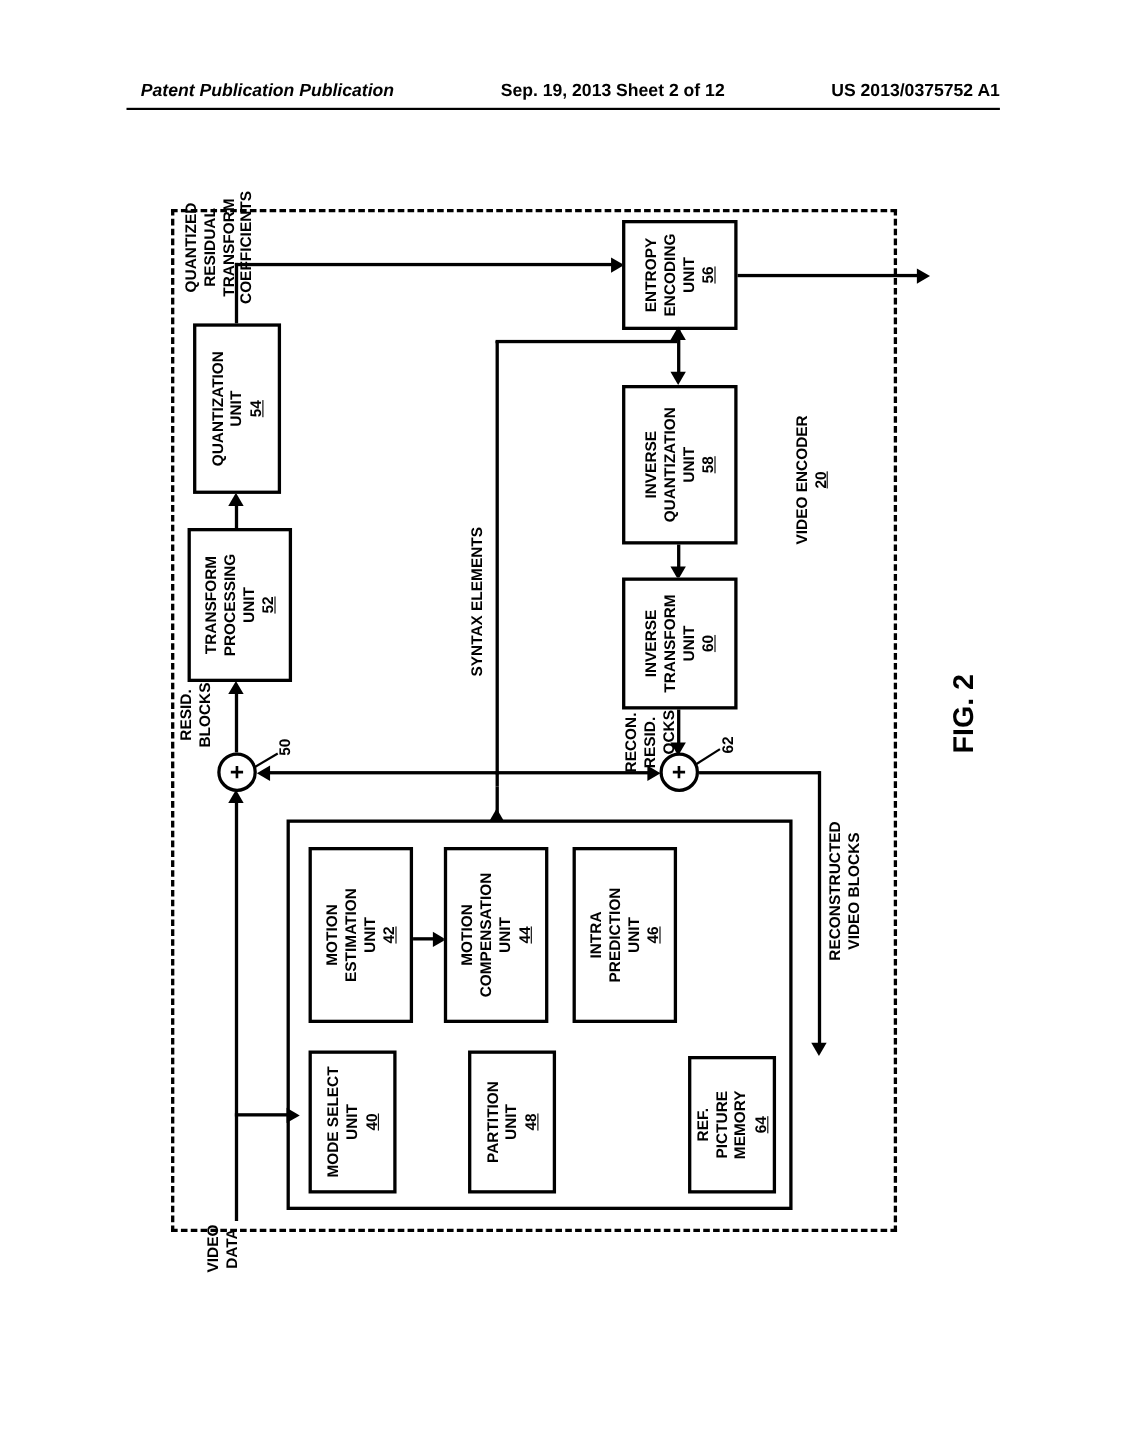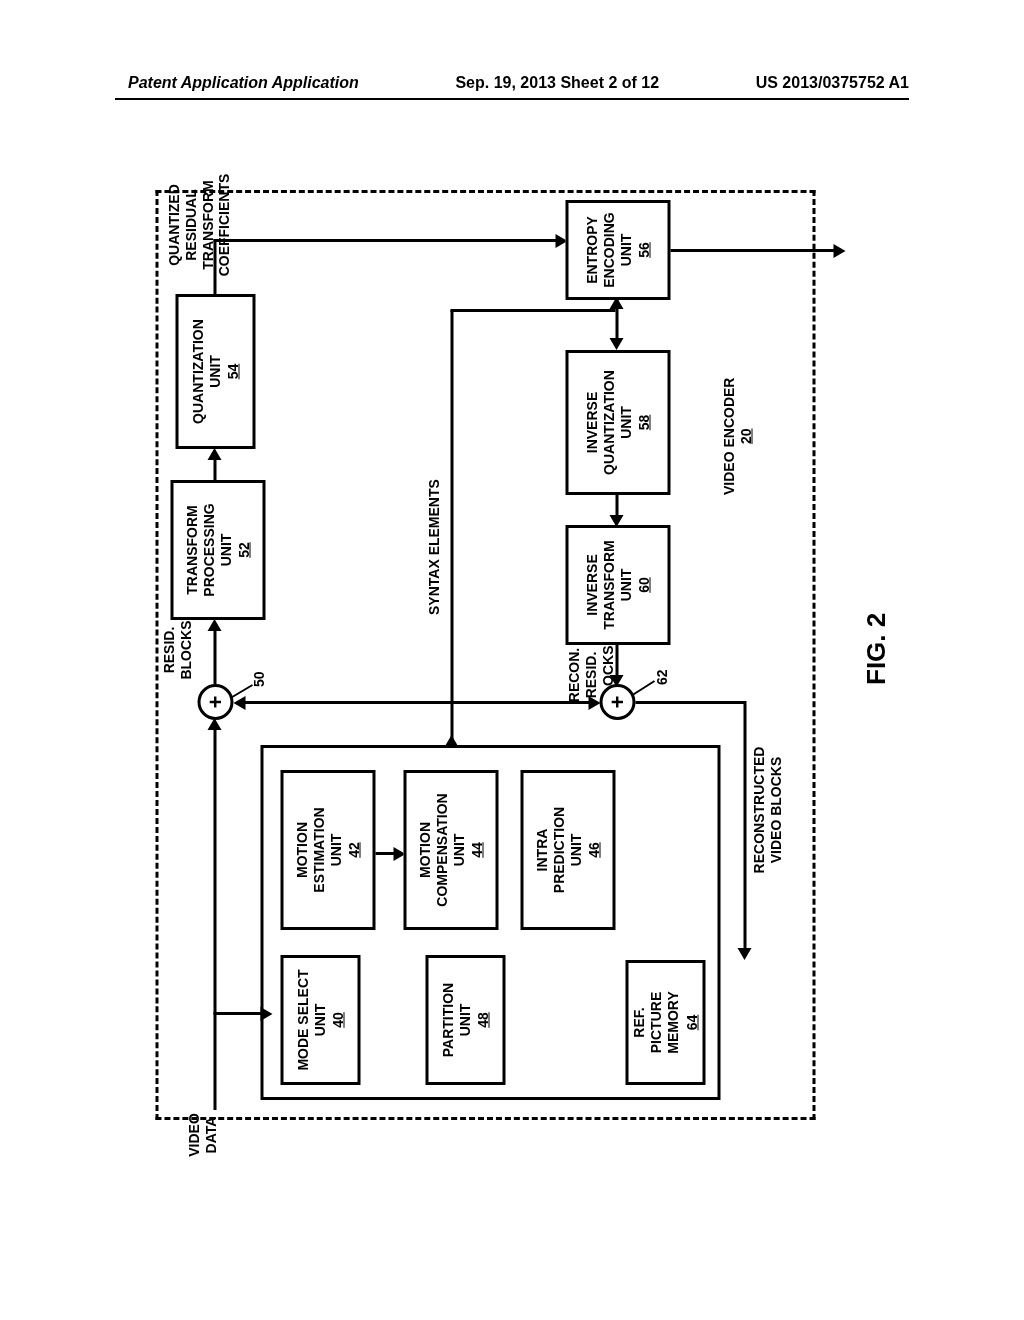--- a/index.html
+++ b/index.html
@@ -133,21 +133,21 @@
   font-weight: bold;
   font-size: 26px;
   left: 470px;
   top: 745px;
 }
 </style>
 </head>
 <body>
 
 <div class="page-header">
-  <span>Patent Application Application</span>
+  <span>Patent Publication Publication</span>
   <span class="pub">Sep. 19, 2013  Sheet 2 of 12</span>
   <span class="pub">US 2013/0375752 A1</span>
 </div>
 <div class="header-line"></div>
 
 <div class="diagram-area">
 <div class="rotated">
 
   <div class="dashed-box"></div>
 

